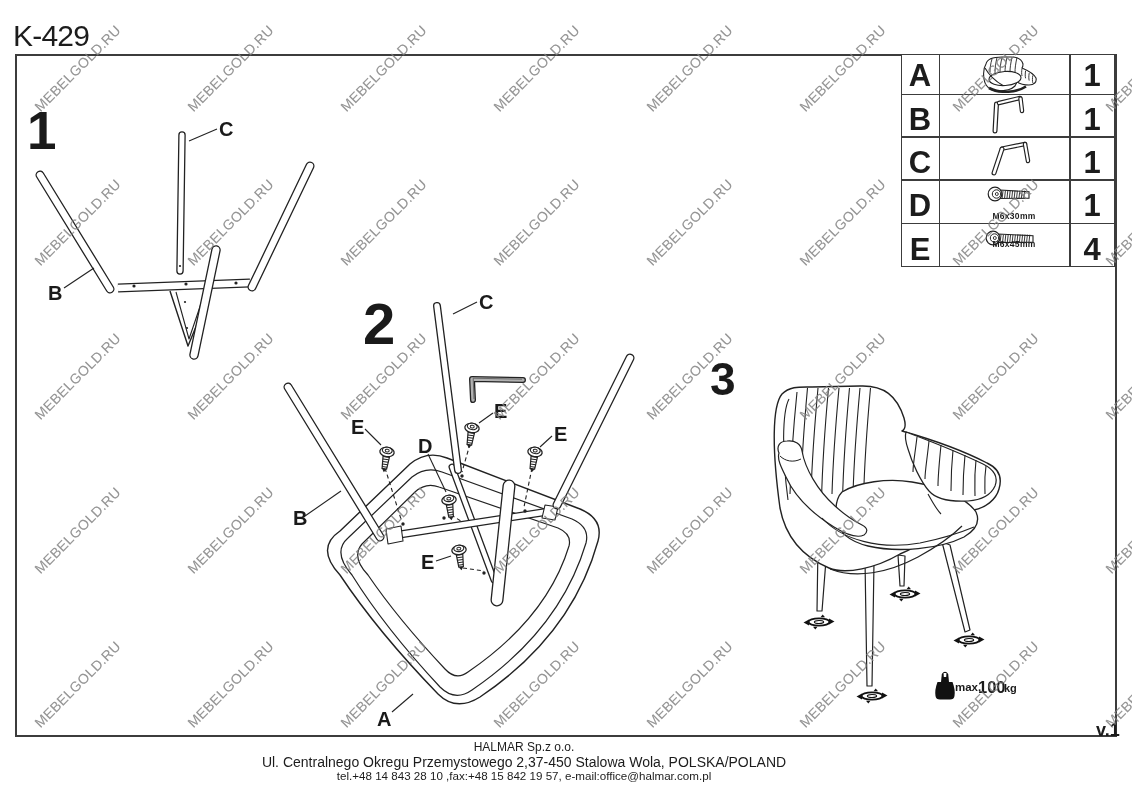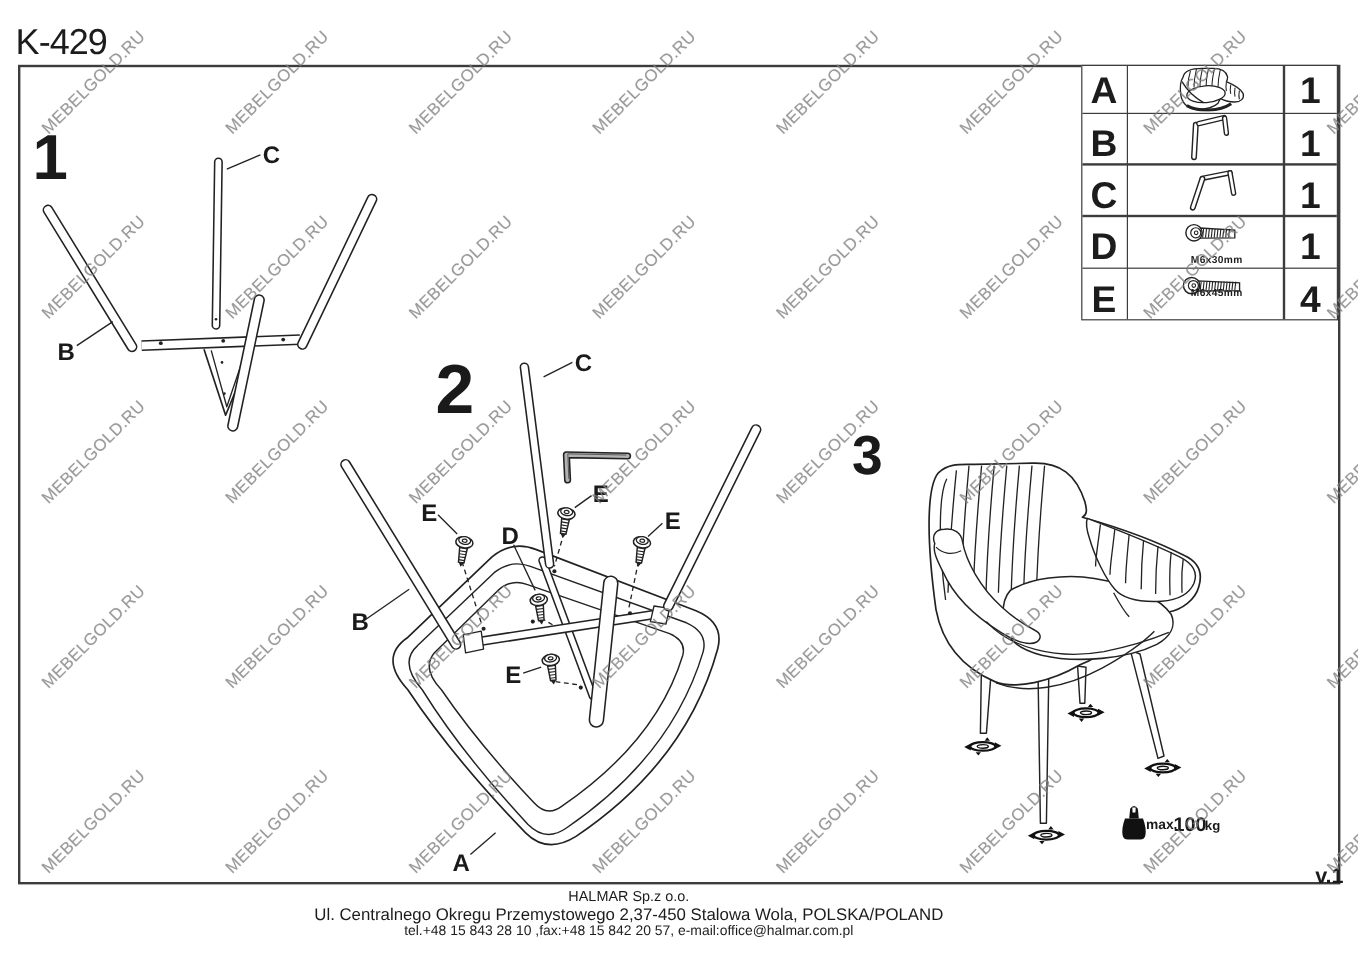--- a/index.html
+++ b/index.html
@@ -245,21 +245,21 @@
       <line x1="90.8" y1="10.7" x2="90.0" y2="18" stroke="#222" stroke-width="0.9"></line>
       <circle cx="54" cy="14" r="6.8" fill="#fff" stroke="#222" stroke-width="1.2"></circle>
       <circle cx="55.5" cy="14" r="4.2" fill="#fff" stroke="#222" stroke-width="1"></circle>
       <circle cx="55.8" cy="14" r="1.5" fill="none" stroke="#222" stroke-width="0.9"></circle>
     </svg>
 <div class="cap" style="top:156px">M6x30mm</div>
 <div class="cap" style="top:184px">M6x45mm</div>
 </div>
 <div id="f1">HALMAR Sp.z o.o.</div>
 <div id="f2">Ul. Centralnego Okregu Przemystowego 2,37-450 Stalowa Wola, POLSKA/POLAND</div>
-<div id="f3">tel.+48 15 843 28 10 ,fax:+48 15 842 20 57, e-mail:office@halmar.com.pl</div>
+<div id="f3">tel.+48 14 843 28 10 ,fax:+48 15 842 19 57, e-mail:office@halmar.com.pl</div>
 <div id="v1">v.1</div>
 <div class="wm" style="left:44px;top:96px">MEBELGOLD.RU</div>
 <div class="wm" style="left:197px;top:96px">MEBELGOLD.RU</div>
 <div class="wm" style="left:350px;top:96px">MEBELGOLD.RU</div>
 <div class="wm" style="left:503px;top:96px">MEBELGOLD.RU</div>
 <div class="wm" style="left:656px;top:96px">MEBELGOLD.RU</div>
 <div class="wm" style="left:809px;top:96px">MEBELGOLD.RU</div>
 <div class="wm" style="left:962px;top:96px">MEBELGOLD.RU</div>
 <div class="wm" style="left:1115px;top:96px">MEBELGOLD.RU</div>
 <div class="wm" style="left:44px;top:250px">MEBELGOLD.RU</div>

